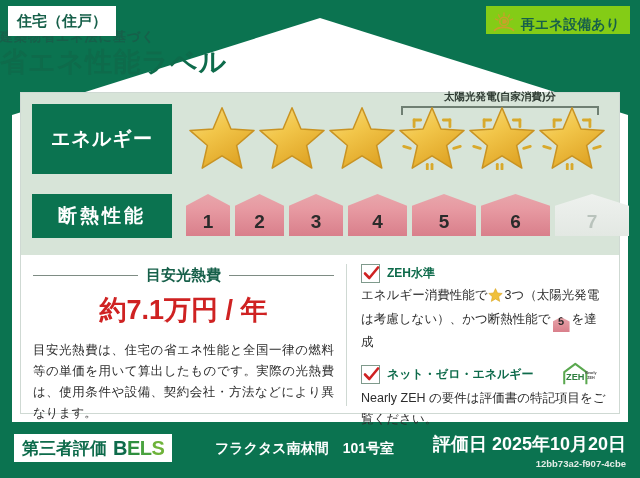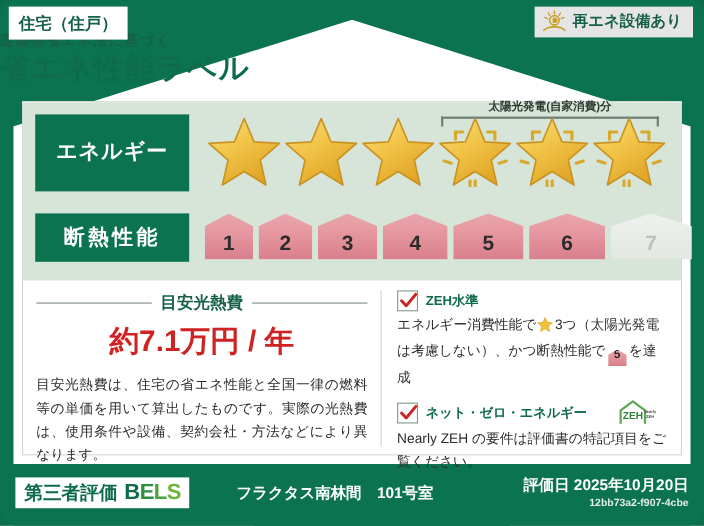--- a/index.html
+++ b/index.html
@@ -8,41 +8,40 @@
     font-family: "Liberation Sans", "DejaVu Sans", sans-serif;
     background: #0b6e4f;
     overflow: hidden;
   }
 
   .label-root {
     position: relative;
     width: 640px; height: 478px;
     background: #0b7350;
     overflow: hidden;
-    border-radius: 15px;
   }
 
   
   .type-tag {
     position: absolute; left: 8px; top: 6px;
     width: 108px; height: 30px;
     background: #ffffff;
     display: flex; align-items: center; justify-content: center;
     color: #17604a;
     font-size: 15px; font-weight: bold;
     letter-spacing: 0px;
     z-index: 6;
   }
 
   
   .reene-badge {
     position: absolute; right: 10px; top: 6px;
     height: 28px;
-    background: #e5e5e5;
-    display: flex; align-items: center;
+    background: #84cc16;
+    display: flex; align-items: flex-end;
     padding: 0 10px 0 6px;
     gap: 5px;
     z-index: 6;
   }
   .reene-badge .sun-ico { width: 24px; height: 22px; flex: 0 0 auto; }
   .reene-badge .btxt {
     color: #17604a; font-size: 14px; font-weight: bold;
   }
 
   
@@ -237,21 +236,21 @@
   .bels-en .b4 { color: #6eb33a; }
   .bldg-name {
     position: absolute; left: 215px; top: 16px;
     color: #ffffff; font-size: 14px; font-weight: bold;
     letter-spacing: 0px;
   }
   .foot-right {
     position: absolute; right: 14px; top: 8px;
     text-align: right;
   }
-  .eval-date { color: #ffffff; font-size: 14px; font-weight: bold; }
+  .eval-date { color: #ffffff; font-size: 18px; font-weight: bold; }
   .eval-id   { color: #e4ece7; font-size: 9.5px; font-weight: bold; margin-top: 2px; }
 </style>
 </head>
 <body>
 
 <div class="label-root">
 
   <div class="body-panel"></div>
 
   <div class="type-tag">

